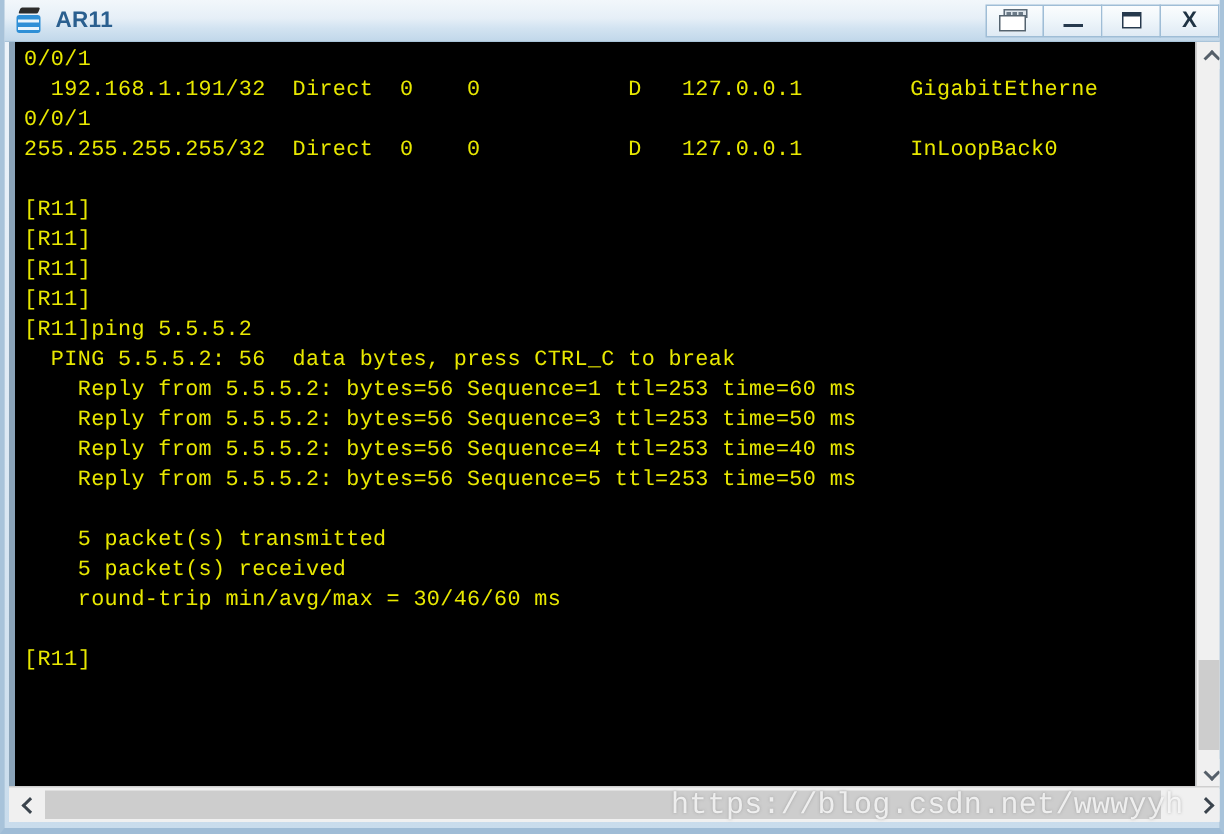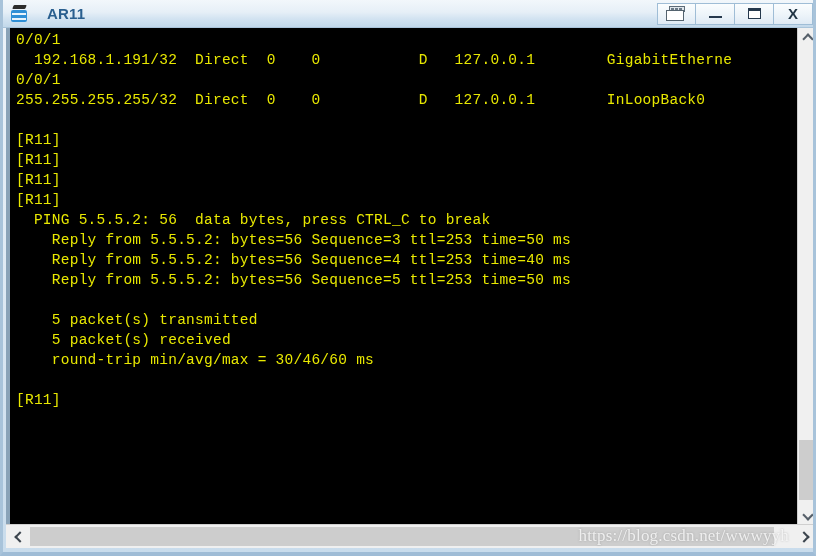--- a/index.html
+++ b/index.html
@@ -68,21 +68,21 @@
     width: 14px; height: 2px;
     background: #e9f4fc;
   }
   .title-icon .rtr-slot2 {
     position: absolute;
     left: 3px; top: 15px;
     width: 14px; height: 2px;
     background: #e9f4fc;
   }
   .title-text {
-    margin-left: 16px;
+    margin-left: 6px;
     font-size: 15px;
     font-weight: bold;
     color: #2a5f8f;
     letter-spacing: 0.2px;
   }
   .title-spacer { flex: 1; }
 
   .winbtns {
     display: flex;
     align-items: center;
@@ -281,22 +281,22 @@
     width: 744px;
     height: 19px;
     background: #cdcdcd;
   }
 
   
   .watermark {
     position: absolute;
     right: 24px;
     top: 526px;
-    font-family: Liberation Serif, serif;
-    font-size: 17px;
+    font-family: Liberation Mono, monospace;
+    font-size: 20px;
     color: rgba(255,255,255,0.78);
     text-shadow: 0 0 2px rgba(120,120,120,0.5);
     white-space: nowrap;
     pointer-events: none;
     letter-spacing: 0.2px;
   }
 </style>
 </head>
 <body>
 
@@ -341,21 +341,23 @@
       <div class="term-inner" id="term-lines">
           <div class="line">0/0/1</div>
           <div class="line">  192.168.1.191/32  Direct  0    0           D   127.0.0.1        GigabitEtherne</div>
           <div class="line">0/0/1</div>
           <div class="line">255.255.255.255/32  Direct  0    0           D   127.0.0.1        InLoopBack0</div>
           <div class="line"></div>
           <div class="line">[R11]</div>
           <div class="line">[R11]</div>
           <div class="line">[R11]</div>
           <div class="line">[R11]</div>
+          <div class="line">[R11]ping 5.5.5.2</div>
           <div class="line">  PING 5.5.5.2: 56  data bytes, press CTRL_C to break</div>
+          <div class="line">    Reply from 5.5.5.2: bytes=56 Sequence=1 ttl=253 time=60 ms</div>
           <div class="line">    Reply from 5.5.5.2: bytes=56 Sequence=3 ttl=253 time=50 ms</div>
           <div class="line">    Reply from 5.5.5.2: bytes=56 Sequence=4 ttl=253 time=40 ms</div>
           <div class="line">    Reply from 5.5.5.2: bytes=56 Sequence=5 ttl=253 time=50 ms</div>
           <div class="line"></div>
           <div class="line">    5 packet(s) transmitted</div>
           <div class="line">    5 packet(s) received</div>
           <div class="line">    round-trip min/avg/max = 30/46/60 ms</div>
           <div class="line"></div>
           <div class="line">[R11]</div>
         </div>

